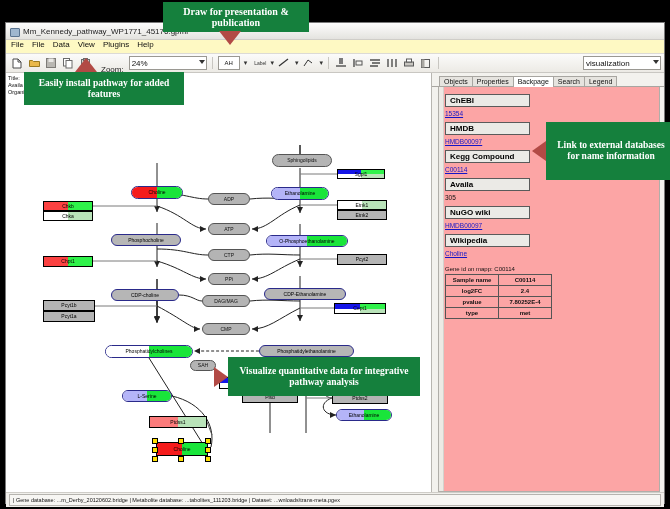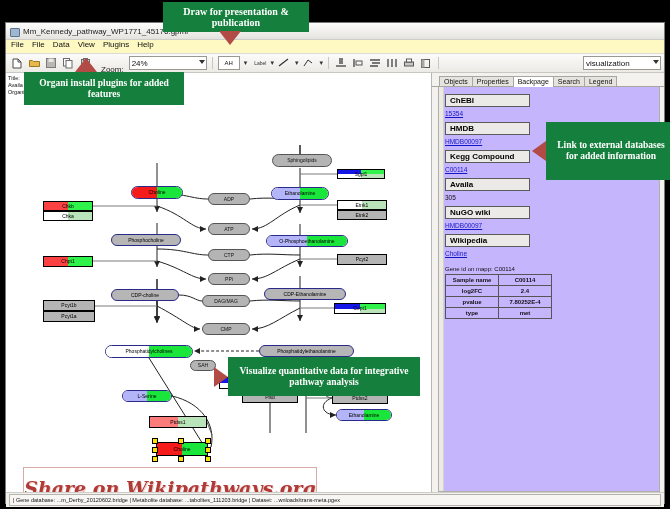--- a/index.html
+++ b/index.html
@@ -41,21 +41,21 @@
   .half{position:absolute;top:0;bottom:0;}
   .lbl{position:relative;z-index:3;}
   svg.edges{position:absolute;left:0;top:0;}
   .handle{position:absolute;width:4px;height:4px;background:#ffe000;border:1px solid #000;z-index:9;}
   
   .tabs{display:flex;align-items:flex-end;height:13px;padding-left:7px;border-bottom:1px solid #a8a6a1;
         background:#f3f2ee;gap:0;}
   .tab{font-size:7px;padding:1px 4px 1px;border:1px solid #a8a6a1;border-bottom:none;background:#e6e4df;color:#111;
        margin-right:-1px;}
   .tab.active{background:#fff;position:relative;top:1px;padding-bottom:2px;}
-  .sidebody{position:absolute;left:6px;top:14px;right:4px;bottom:0;background:#c4b5fd;border:1px solid #b0aea9;
+  .sidebody{position:absolute;left:6px;top:14px;right:4px;bottom:0;background:#fca5a5;border:1px solid #b0aea9;
             border-top:none;overflow:hidden;padding-left:28px;}
   .scrollbar{position:absolute;left:0;top:0;width:4px;bottom:0;background:#eceae5;border-right:1px solid #d4d2cd;}
   .sidecontent{position:absolute;left:6px;top:2px;right:2px;bottom:0;}
   .dbhdr{border:1px solid #5a5a5a;background:#ebeae6;font-size:8px;font-weight:bold;color:#000;
          padding:1px 4px;width:85px;box-sizing:border-box;margin-top:5px;}
   .dblink{font-size:6.5px;color:#1515c8;text-decoration:underline;margin-top:3px;display:block;}
   .dbtext{font-size:6.5px;color:#111;margin-top:3px;display:block;}
   .exprhdr{font-size:9px;font-weight:bold;color:#000;margin-top:9px;}
   .genemap{font-size:6px;color:#111;margin-top:9px;}
   table.expr{border-collapse:collapse;margin-top:2px;}
@@ -432,23 +432,20 @@
       <div class="node gene" style="left:326px;top:319px;width:56px;height:12px;">
           <span class="lbl">Ptdss2</span>
         </div>
 
       <div class="node gene" style="left:143px;top:343px;width:58px;height:12px;background:none;overflow:hidden;">
         <span class="half" style="left:0;width:50%;background:#fb7b7b;"></span>
         <span class="half" style="right:0;width:50%;background:#b9e3b9;"></span>
         <span class="lbl">Ptdss1</span>
       </div>
 
-      <div class="sharebox" style="left:17px;top:394px;">
-        <span>Share on Wikipathways.org</span>
-      </div>
     </div>
 
     <div class="sidewrap">
       <div class="tabs">
         <div class="tab">Objects</div>
         <div class="tab">Properties</div>
         <div class="tab active">Backpage</div>
         <div class="tab">Search</div>
         <div class="tab">Legend</div>
       </div>
@@ -505,25 +502,25 @@
     <div class="statusinner">| Gene database: ...m_Derby_20120602.bridge | Metabolite database: ...tabolites_111203.bridge | Dataset: ...wnloads\trans-meta.pgex</div>
   </div>
 </div>
 
 <div class="callout" style="left:163px;top:2px;width:134px;height:30px;font-size:10px;padding:0 6px;">
   <span>Draw for presentation &amp; publication</span>
 </div>
 <div class="arrowdown" style="left:219px;top:31px;"></div>
 
 <div class="callout" style="left:24px;top:72px;width:148px;height:33px;font-size:9.5px;padding:0 6px;">
-  <span>Organi install plugins for added features</span>
+  <span>Easily install pathway for added features</span>
 </div>
 <div class="arrowup" style="left:75px;top:58px;"></div>
 
 <div class="callout" style="left:546px;top:122px;width:120px;height:58px;font-size:9.5px;padding:0 5px;">
-  <span>Link  to external databases  for added information</span>
+  <span>Link  to external databases  for name information</span>
 </div>
 <div class="arrowleft" style="left:532px;top:141px;"></div>
 
 <div class="callout" style="left:228px;top:357px;width:182px;height:39px;font-size:9.5px;padding:0 5px;">
   <span>Visualize quantitative data  for integrative pathway analysis</span>
 </div>
 <div class="arrowright" style="left:214px;top:367px;"></div>
 
 </body></html>

